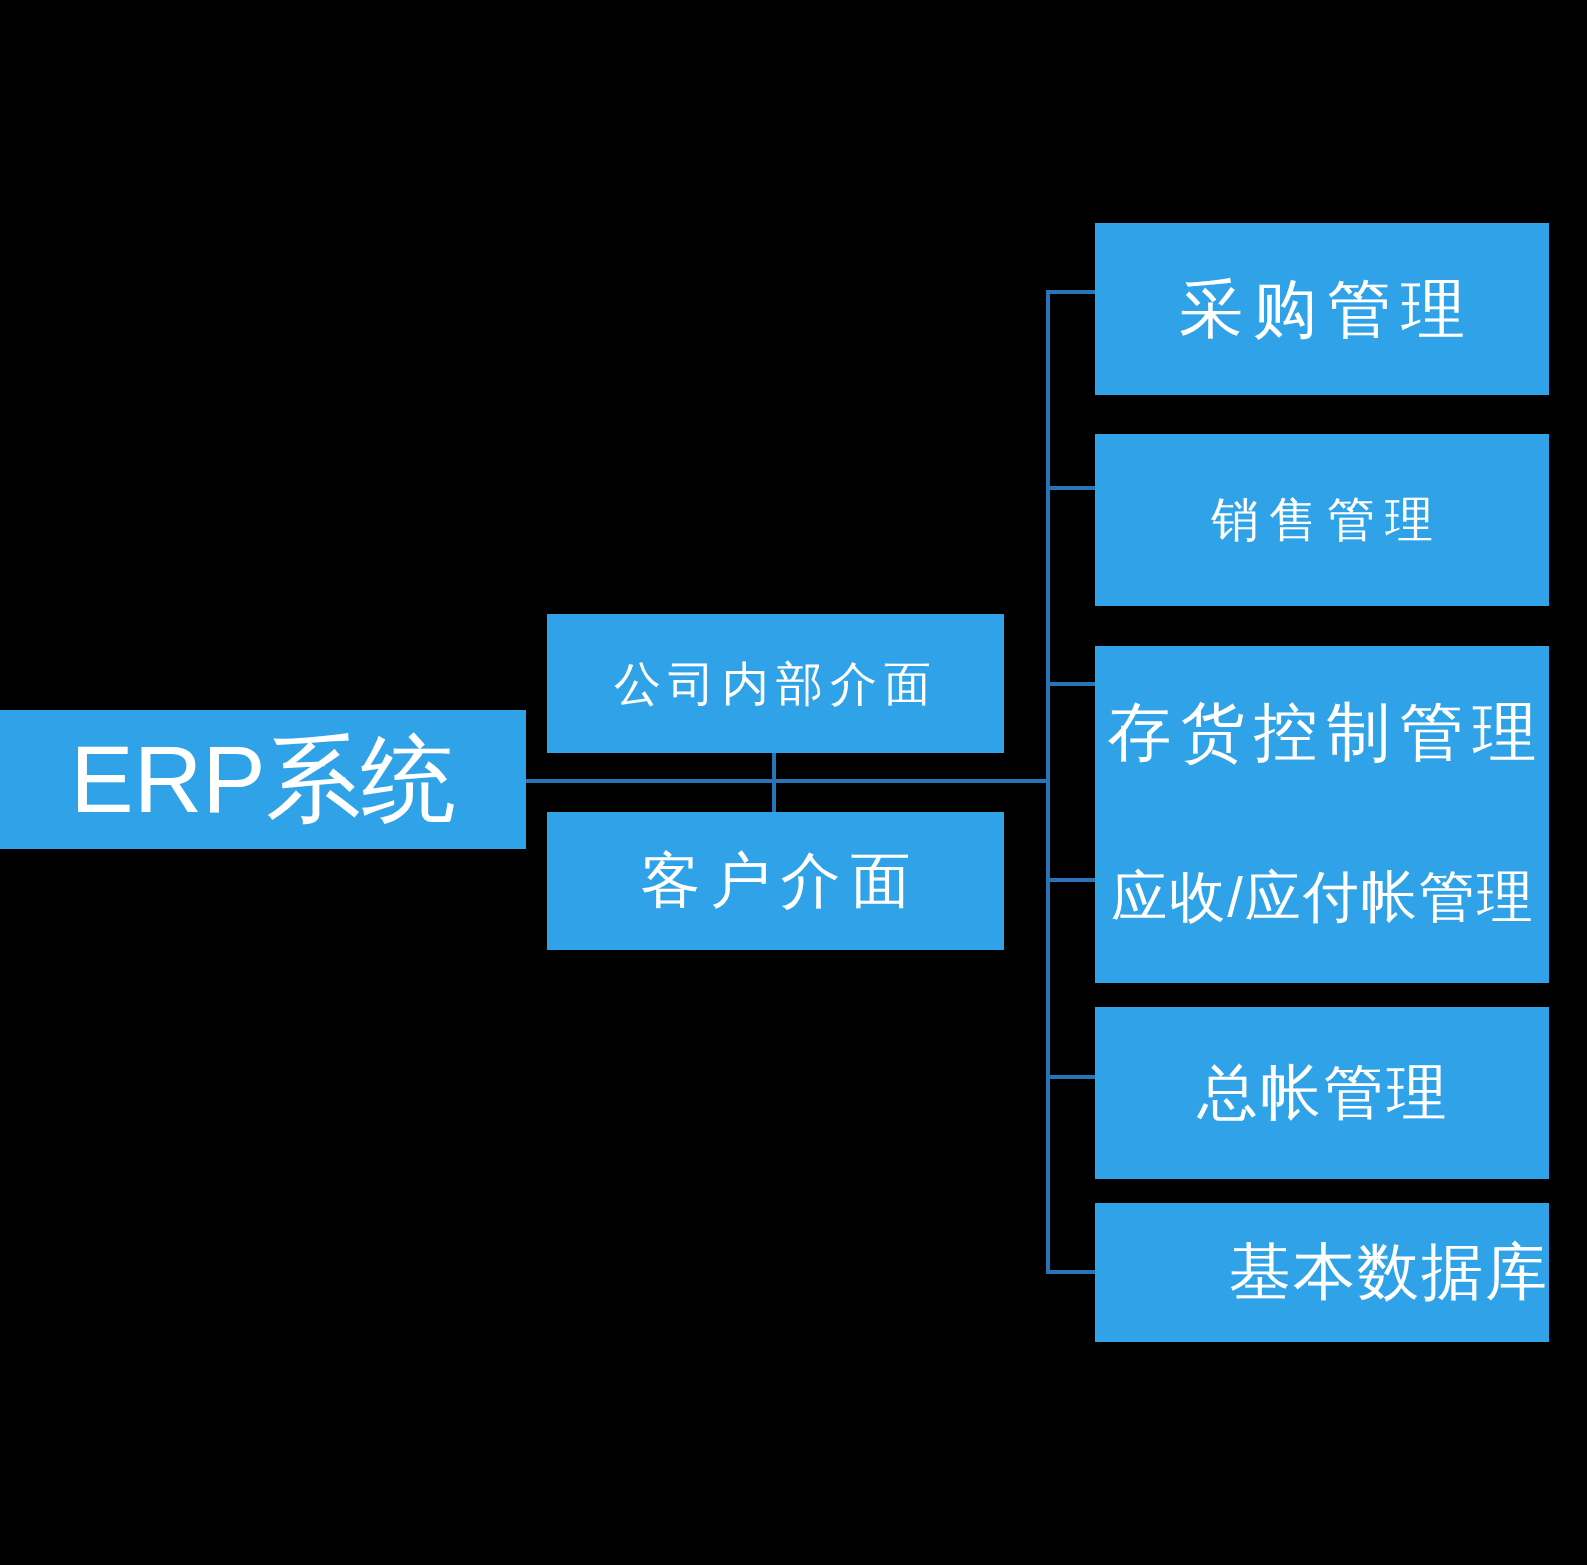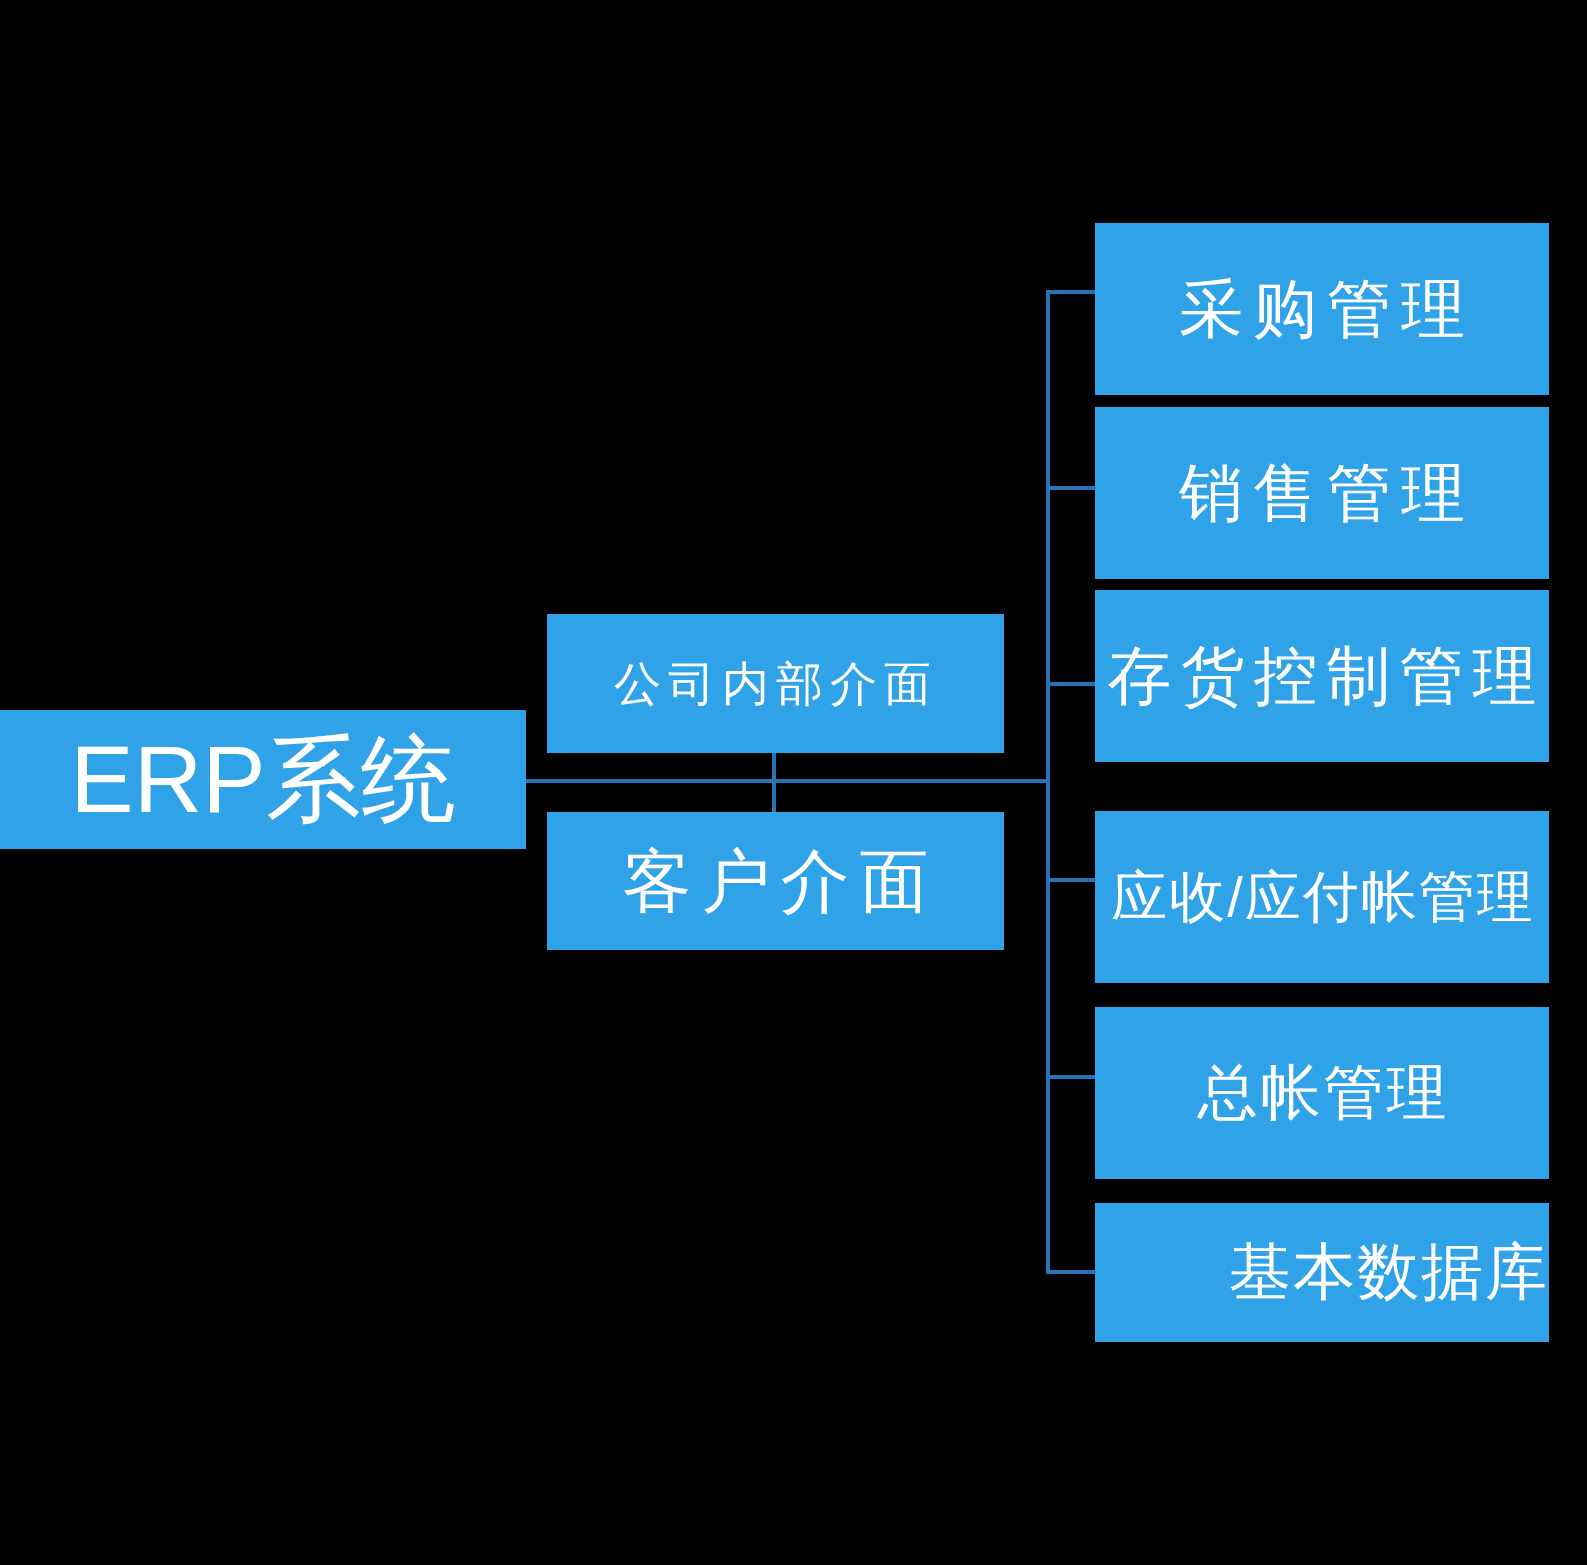--- a/index.html
+++ b/index.html
@@ -29,26 +29,26 @@
     white-space: nowrap;
     line-height: 1;
   }
   .node span { display: block; }
   .conn { position: absolute; background: var(--line); }
 
   
   .n-root   { left: 0px;    top: 710px;  width: 526px; height: 139px; font-size: 95px; }
   
   .n-int    { left: 547px;  top: 614px;  width: 457px; height: 139px; font-size: 47px; letter-spacing: 7px; padding-left: 1px; }
-  .n-cust   { left: 547px;  top: 812px;  width: 457px; height: 138px; font-size: 69px; letter-spacing: 10px; padding-left: 10px; }
+  .n-cust   { left: 547px;  top: 812px;  width: 457px; height: 138px; font-size: 60px; letter-spacing: 10px; padding-left: 10px; }
   
   .n-l3     { left: 1095px; width: 454px; height: 172px; }
   .n-m0 { top: 223px;  font-size: 64px; letter-spacing: 10px; padding-left: 10px; }
-  .n-m1 { top: 407px;  font-size: 64px; letter-spacing: 10px; padding-left: 10px; }
-  .n-m2 { top: 590px;  font-size: 64px; letter-spacing: 9px;  padding-left: 9px; }
+  .n-m1 { top: 434px;  font-size: 48px; letter-spacing: 10px; padding-left: 10px; }
+  .n-m2 { top: 646px;  font-size: 64px; letter-spacing: 9px;  padding-left: 9px; }
   .n-m3 { top: 811px;  font-size: 56px; letter-spacing: 2px;  padding-left: 2px; }
   .n-m4 { top: 1007px; font-size: 60px; letter-spacing: 3px;  padding-left: 3px; }
   .n-m5 { top: 1203px; height: 139px; font-size: 62px; letter-spacing: 2px;
           justify-content: flex-end; padding-left: 66px; }
   .n-m5 .two-line { line-height: 1.14; white-space: normal; }
 
   
   .c-root-h { left: 455px;  top: 779px; width: 593px;  height: 4px; }
   .c-mid-v  { left: 772px;  top: 753px; width: 4px;    height: 59px; }
   .c-trunk  { left: 1046px; top: 290px; width: 4px;    height: 984px; }

